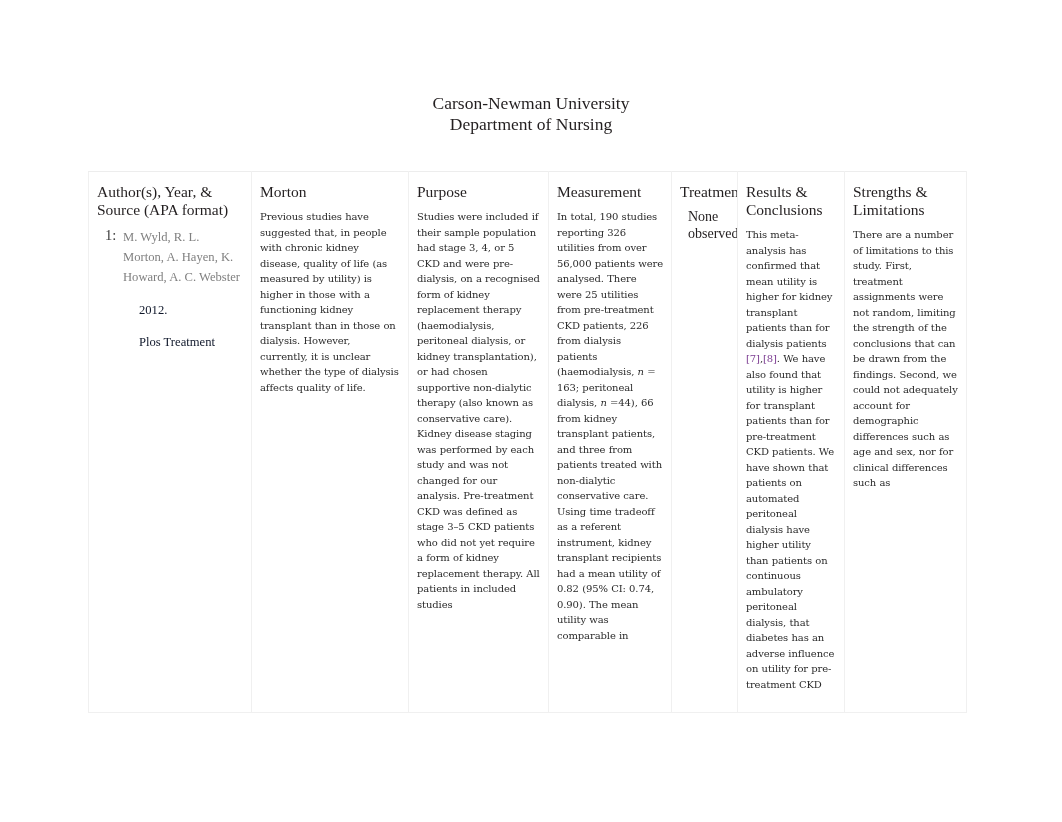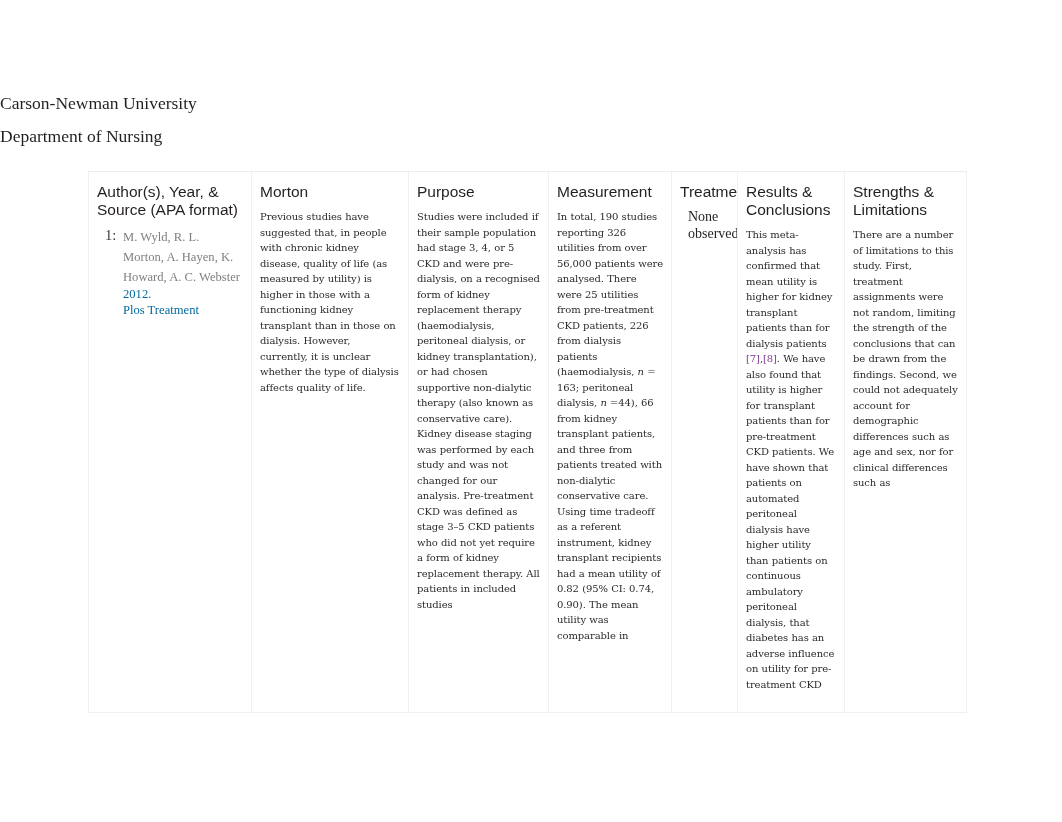--- a/index.html
+++ b/index.html
@@ -16,30 +16,30 @@
     color: #231f20;
     -webkit-font-smoothing: antialiased;
   }
 
   
   .doc-header {
     position: absolute;
     left: 0;
     top: 95px;
     width: 1062px;
-    text-align: left;
+    text-align: center;
   }
   .doc-header .line {
     font-family: "Liberation Serif", "DejaVu Serif", serif;
     font-size: 17.5px;
     line-height: 16.8px;
     color: #231f20;
     white-space: nowrap;
   }
-  .doc-header .line + .line { margin-top: 12px; }
+  .doc-header .line + .line { margin-top: 0; }
   .hl1 { padding-bottom: 4px; }
   .hl2 { padding-bottom: 4px; }
 
   
   .summary-table {
     position: absolute;
     left: 88px;
     top: 171px;
     width: 878px;
     height: 541px;
@@ -65,21 +65,21 @@
   col.c-author { width: 163px; }
   col.c-purpose { width: 157px; }
   col.c-sample { width: 140px; }
   col.c-measure { width: 123px; }
   col.c-treat  { width: 66px; }
   col.c-results { width: 107px; }
   col.c-strength { width: 122px; }
 
   
   .col-head {
-    font-family: Liberation Sans, sans-serif;
+    font-family: Liberation Serif, serif;
     font-size: 15.5px;
     line-height: 18px;
     color: #231f20;
     margin: 0 0 8px 0;
   }
 
   
   .body-text {
     font-family: "DejaVu Serif", "Liberation Serif", serif;
     font-size: 10px;
@@ -109,22 +109,22 @@
     font-size: 12.6px;
     line-height: 20px;
     color: #808080;
     margin: 0;
   }
   .author-year,
   .author-source {
     font-family: "Liberation Serif", "DejaVu Serif", serif;
     font-size: 12.6px;
     line-height: 15.6px;
-    color: #0369a1;
-    margin: 0;
+    color: #0f172a;
+    margin: 16px;
   }
 
   
   .treat-text {
     font-family: "Liberation Serif", "DejaVu Serif", serif;
     font-size: 14px;
     line-height: 16.5px;
     color: #231f20;
     margin: 8px;
   }

